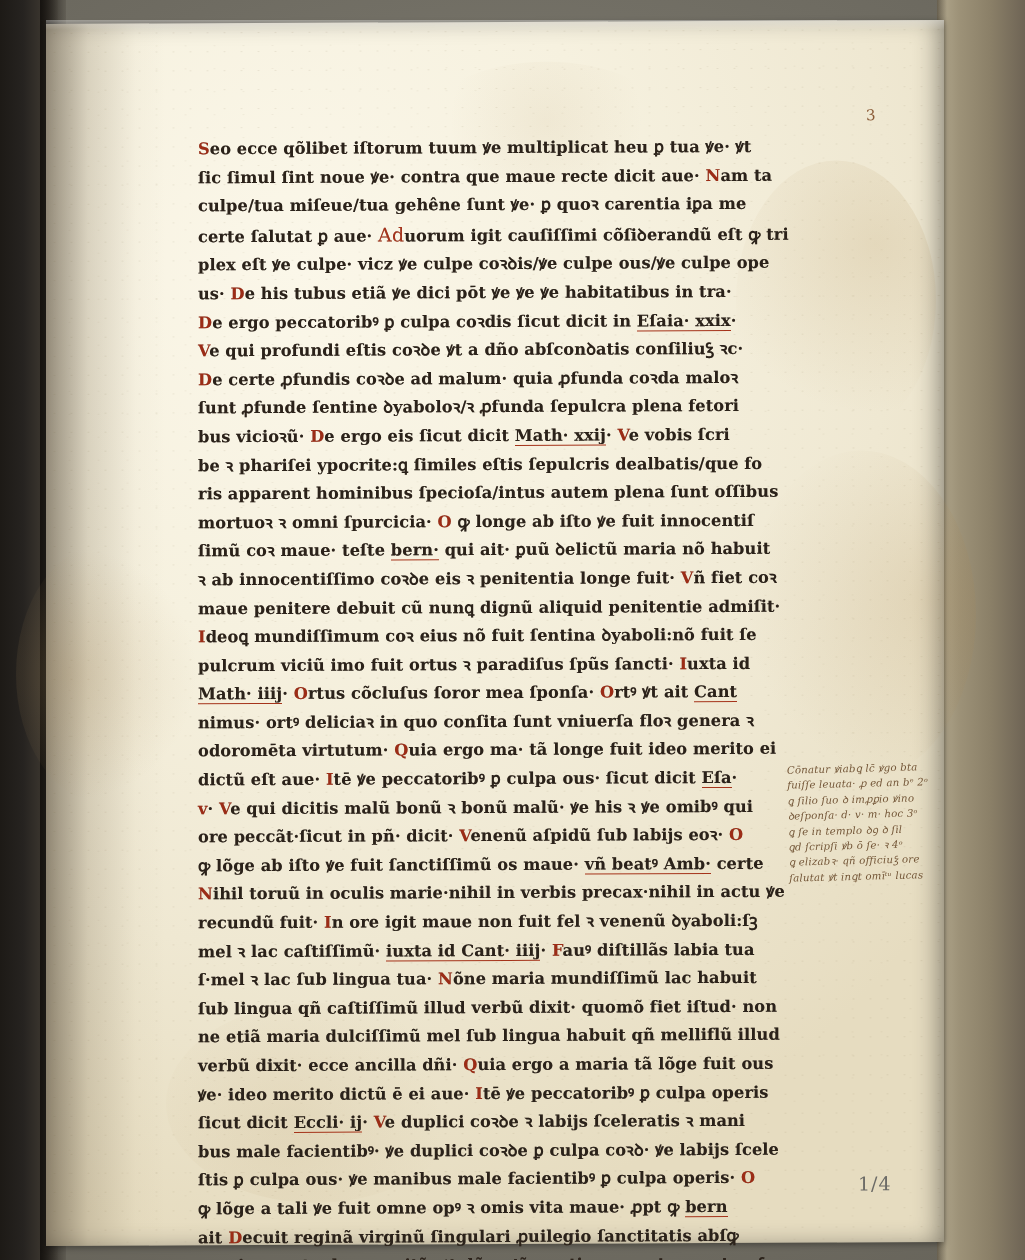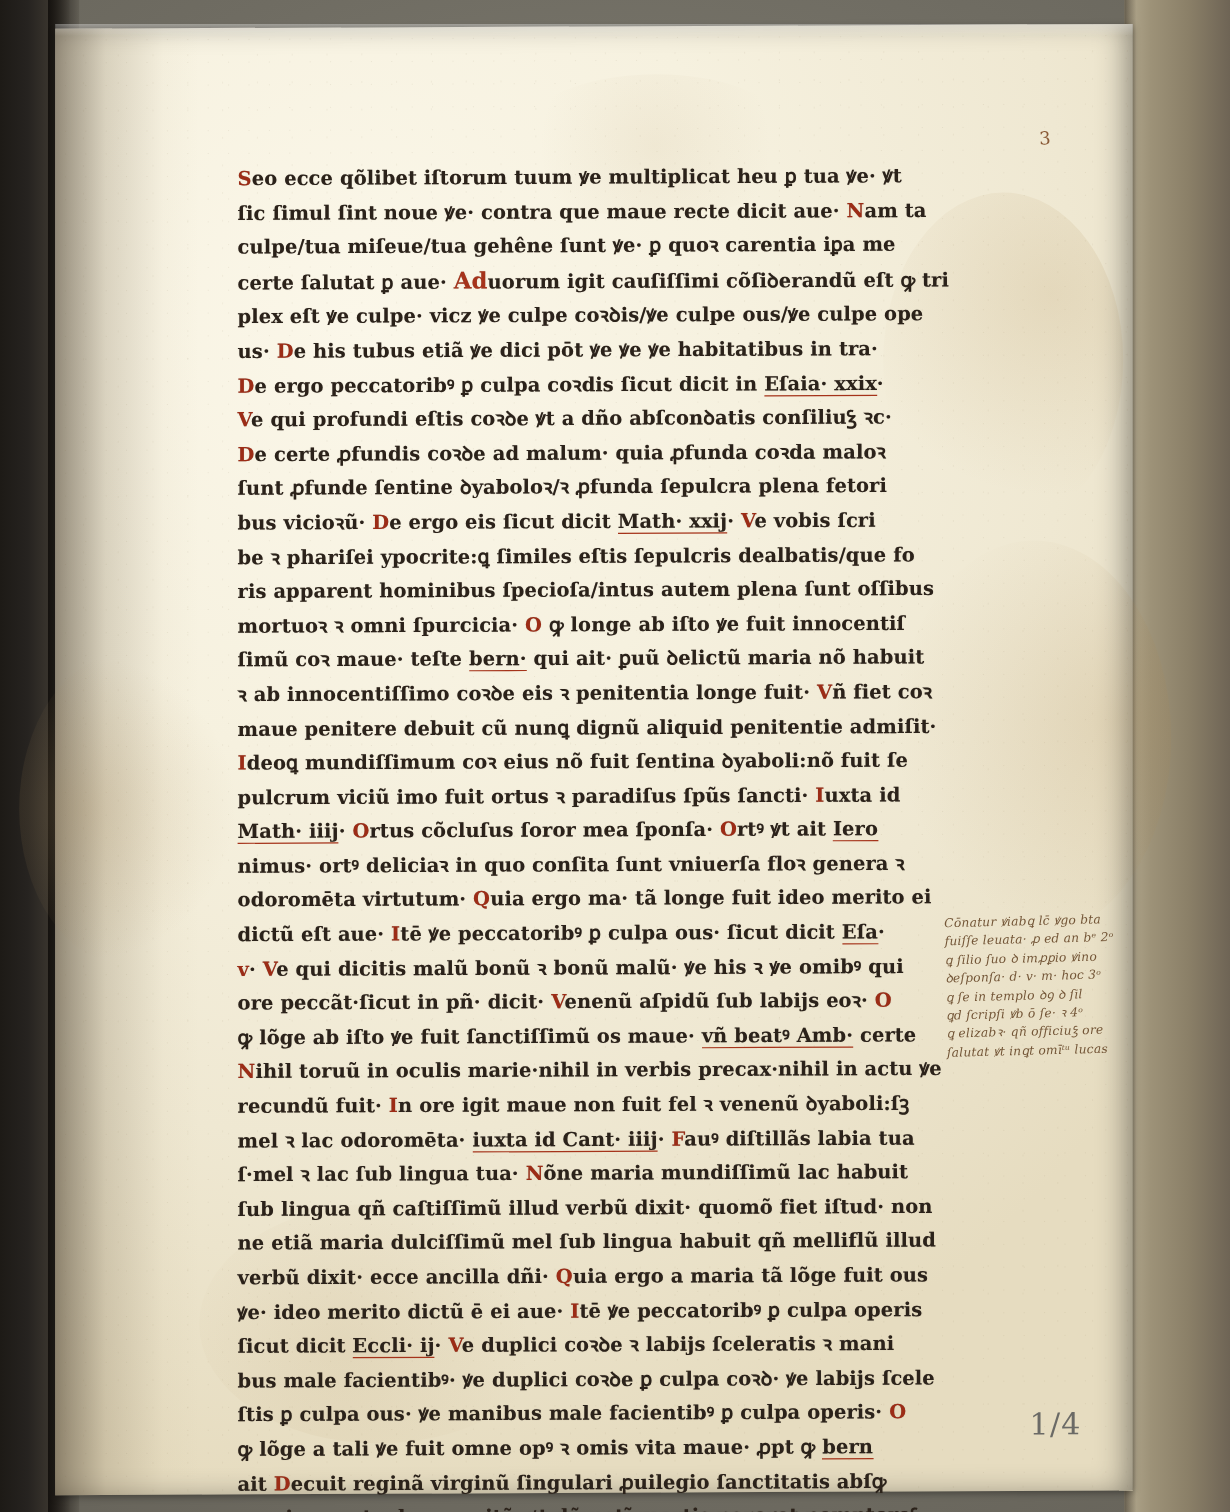--- a/index.html
+++ b/index.html
@@ -121,40 +121,40 @@
   .line .rub {            
     color: #9c2c16;
   }
   .line .rubu {
     color: #2b221a;
     border-bottom: 1.5px solid #a5331a;
   }
   .line .initial {
     color: #a6331b;
     font-size: 19px;
-    font-weight: 700;
+    font-weight: 400;
   }
 
   
   .folio {
     position: absolute;
     left: 820px;
     top: 86px;
     font-family: "DejaVu Serif", serif;
     font-size: 15px;
     color: #8a5a36;
     transform: rotate(-3deg);
   }
   
   .pencil-mark {
     position: absolute;
     left: 812px;
     top: 1152px;
     font-family: "DejaVu Serif", serif;
-    font-size: 25px;
+    font-size: 19px;
     color: #6b6a66;
     letter-spacing: 1px;
   }
 
   
   .marginalia {
     position: absolute;
     left: 742px;
     top: 740px;
     width: 190px;
@@ -211,30 +211,30 @@
         <div class="line"><span>ſunt ꝓfunde ſentine ꝺyaboloꝛ/ꝛ ꝓfunda ſepulcra plena fetori</span></div>
         <div class="line"><span>bus vicioꝛũ· </span><span class="rub">D</span><span>e ergo eis ſicut dicit </span><span class="rubu">Math· xxij</span><span>· </span><span class="rub">V</span><span>e vobis ſcri</span></div>
         <div class="line"><span>be ꝛ phariſei ypocrite:ꝗ ſimiles eſtis ſepulcris dealbatis/que fo</span></div>
         <div class="line"><span>ris apparent hominibus ſpecioſa/intus autem plena ſunt oſſibus</span></div>
         <div class="line"><span>mortuoꝛ ꝛ omni ſpurcicia· </span><span class="rub">O</span><span> ꝙ longe ab iſto ꝟe fuit innocentiſ</span></div>
         <div class="line"><span>ſimũ coꝛ maue· teſte </span><span class="rubu">bern·</span><span> qui ait· ꝑuũ ꝺelictũ maria nõ habuit</span></div>
         <div class="line"><span>ꝛ ab innocentiſſimo coꝛꝺe eis ꝛ penitentia longe fuit· </span><span class="rub">V</span><span>ñ fiet coꝛ</span></div>
         <div class="line"><span>maue penitere debuit cũ nunꝗ dignũ aliquid penitentie admiſit·</span></div>
         <div class="line"><span class="rub">I</span><span>deoꝗ mundiſſimum coꝛ eius nõ fuit ſentina ꝺyaboli:nõ fuit ſe</span></div>
         <div class="line"><span>pulcrum viciũ imo fuit ortus ꝛ paradiſus ſpũs ſancti· </span><span class="rub">I</span><span>uxta id</span></div>
-        <div class="line"><span class="rubu">Math· iiij</span><span>· </span><span class="rub">O</span><span>rtus cõcluſus ſoror mea ſponſa· </span><span class="rub">O</span><span>rtꝰ ꝟt ait </span><span class="rubu">Iero</span></div>
+        <div class="line"><span class="rubu">Math· iiij</span><span>· </span><span class="rub">O</span><span>rtus cõcluſus ſoror mea ſponſa· </span><span class="rub">O</span><span>rtꝰ ꝟt ait </span><span class="rubu">Cant</span></div>
         <div class="line"><span>nimus· ortꝰ deliciaꝛ in quo conſita ſunt vniuerſa floꝛ genera ꝛ</span></div>
         <div class="line"><span>odoromēta virtutum· </span><span class="rub">Q</span><span>uia ergo ma· tã longe fuit ideo merito ei</span></div>
         <div class="line"><span>dictũ eſt aue· </span><span class="rub">I</span><span>tē ꝟe peccatoribꝰ ꝑ culpa ous· ſicut dicit </span><span class="rubu">Eſa</span><span>·</span></div>
         <div class="line"><span class="rub">v</span><span>· </span><span class="rub">V</span><span>e qui dicitis malũ bonũ ꝛ bonũ malũ· ꝟe his ꝛ ꝟe omibꝰ qui</span></div>
         <div class="line"><span>ore peccãt·ſicut in pñ· dicit· </span><span class="rub">V</span><span>enenũ aſpidũ ſub labijs eoꝛ· </span><span class="rub">O</span></div>
         <div class="line"><span>ꝙ lõge ab iſto ꝟe fuit ſanctiſſimũ os maue· </span><span class="rubu">vñ beatꝰ Amb·</span><span> certe</span></div>
         <div class="line"><span class="rub">N</span><span>ihil toruũ in oculis marie·nihil in verbis precax·nihil in actu ꝟe</span></div>
         <div class="line"><span>recundũ fuit· </span><span class="rub">I</span><span>n ore igit maue non fuit fel ꝛ venenũ ꝺyaboli:ſꝫ</span></div>
-        <div class="line"><span>mel ꝛ lac odoromēta· </span><span class="rubu">iuxta id Cant· iiij</span><span>· </span><span class="rub">F</span><span>auꝰ diſtillãs labia tua</span></div>
+        <div class="line"><span>mel ꝛ lac caſtiſſimũ· </span><span class="rubu">iuxta id Cant· iiij</span><span>· </span><span class="rub">F</span><span>auꝰ diſtillãs labia tua</span></div>
         <div class="line"><span>ſ·mel ꝛ lac ſub lingua tua· </span><span class="rub">N</span><span>õne maria mundiſſimũ lac habuit</span></div>
         <div class="line"><span>ſub lingua qñ caſtiſſimũ illud verbũ dixit· quomõ fiet iſtud· non</span></div>
         <div class="line"><span>ne etiã maria dulciſſimũ mel ſub lingua habuit  qñ melliflũ illud</span></div>
         <div class="line"><span>verbũ dixit· ecce ancilla dñi· </span><span class="rub">Q</span><span>uia ergo a maria tã lõge fuit ous</span></div>
         <div class="line"><span>ꝟe· ideo merito dictũ ē ei aue· </span><span class="rub">I</span><span>tē ꝟe peccatoribꝰ ꝑ culpa operis</span></div>
         <div class="line"><span>ſicut dicit </span><span class="rubu">Eccli· ij</span><span>· </span><span class="rub">V</span><span>e duplici coꝛꝺe ꝛ labijs ſceleratis ꝛ mani</span></div>
         <div class="line"><span>bus male facientibꝰ· ꝟe duplici coꝛꝺe ꝑ culpa coꝛꝺ· ꝟe labijs ſcele</span></div>
         <div class="line"><span>ſtis ꝑ culpa ous· ꝟe manibus male facientibꝰ ꝑ culpa operis· </span><span class="rub">O</span></div>
         <div class="line"><span>ꝙ lõge a tali ꝟe fuit omne opꝰ ꝛ omis vita maue· ꝓpt ꝙ </span><span class="rubu">bern</span></div>
         <div class="line"><span>ait </span><span class="rub">D</span><span>ecuit reginã virginũ ſingulari ꝓuilegio ſanctitatis abſꝙ</span></div>

